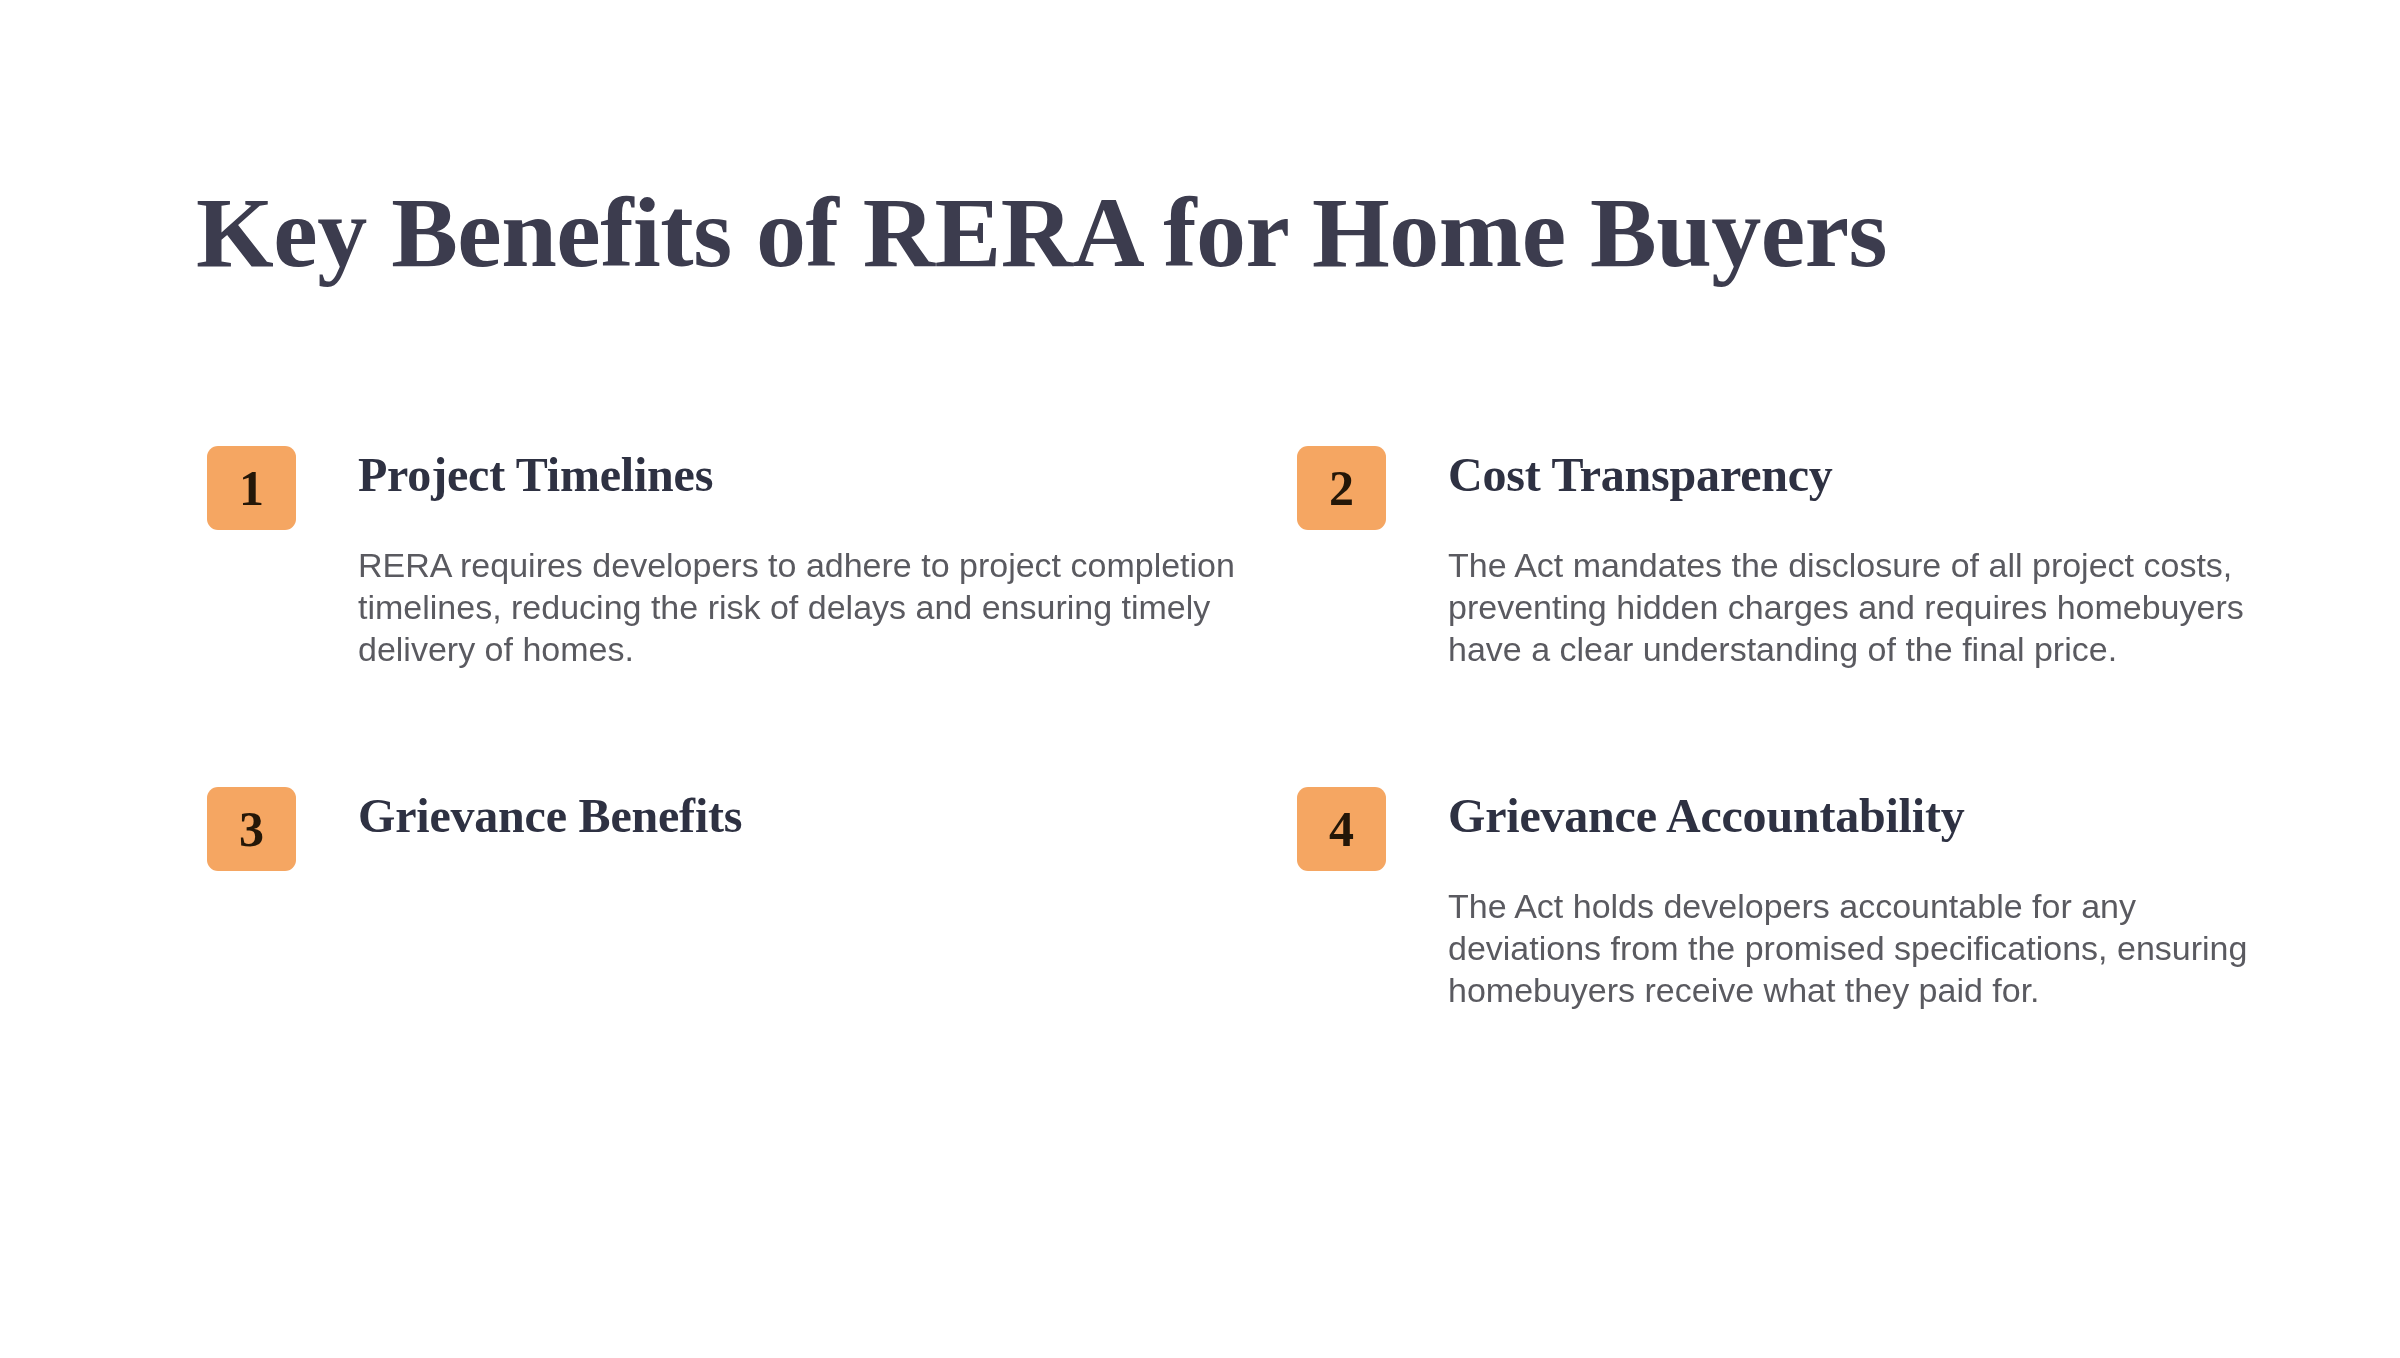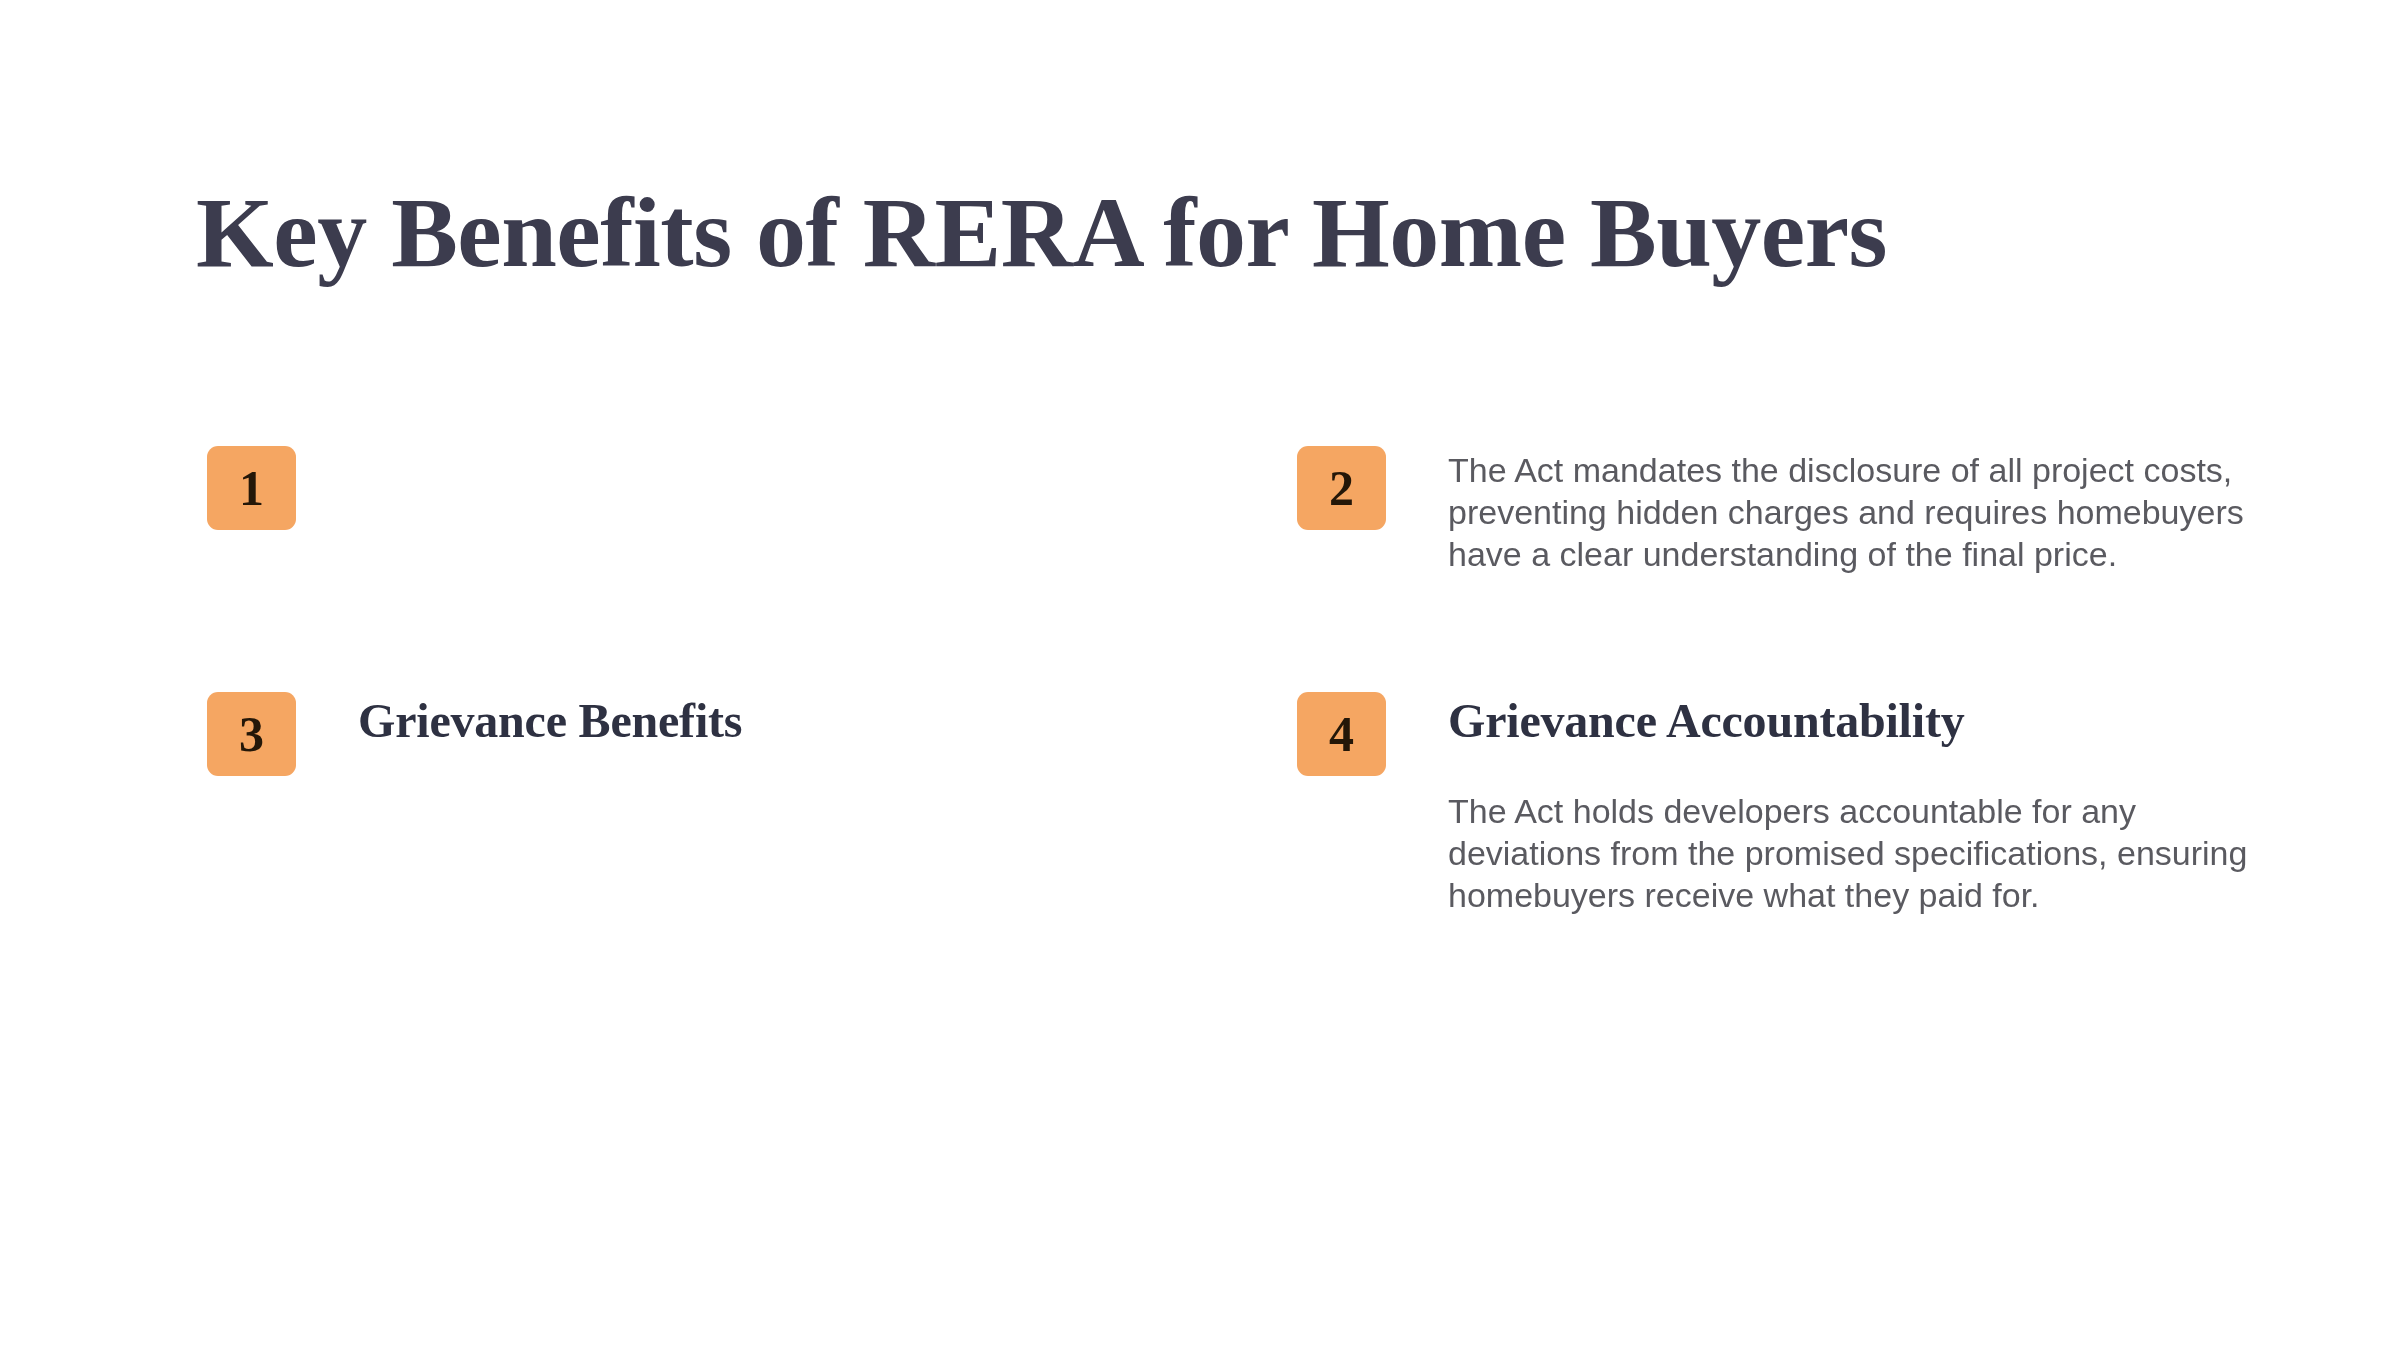--- a/index.html
+++ b/index.html
@@ -116,27 +116,32 @@
 <div class="slide">
 
   <h1 class="page-title">Key Benefits of RERA for Home Buyers</h1>
 
   <div class="cards">
 
     <div class="card col-left">
       <div class="badge">
         <span class="badge-number">1</span>
       </div>
+      <div class="card-body">
+        <div class="card-heading">Project Timelines</div>
+        <div class="card-text">RERA requires developers to adhere to project completion timelines, reducing the risk of delays and ensuring timely delivery of homes.</div>
+      </div>
     </div>
 
     <div class="card col-right">
       <div class="badge">
         <span class="badge-number">2</span>
       </div>
       <div class="card-body">
+        <div class="card-heading">Cost Transparency</div>
         <div class="card-text">The Act mandates the disclosure of all project costs, preventing hidden charges and requires homebuyers have a clear understanding of the final price.</div>
       </div>
     </div>
 
     <div class="card col-left">
       <div class="badge">
         <span class="badge-number">3</span>
       </div>
       <div class="card-body">
         <div class="card-heading">Grievance Benefits</div>

